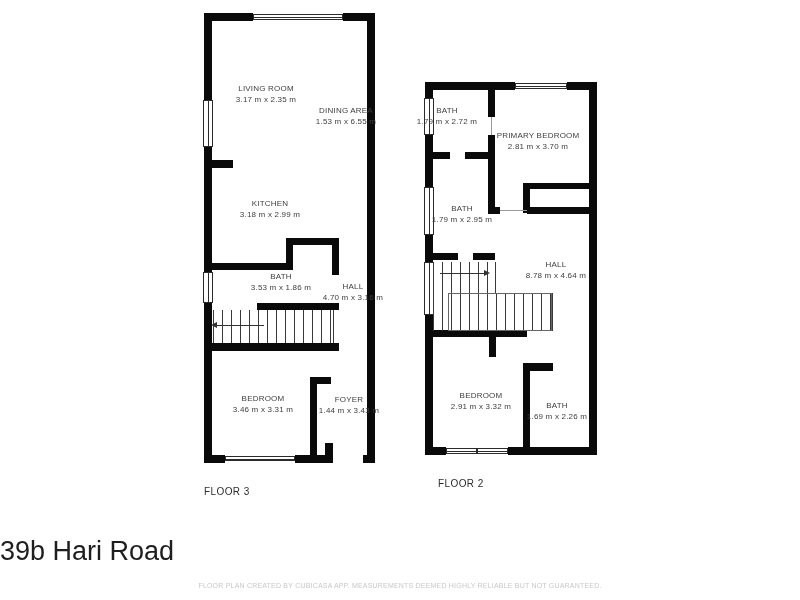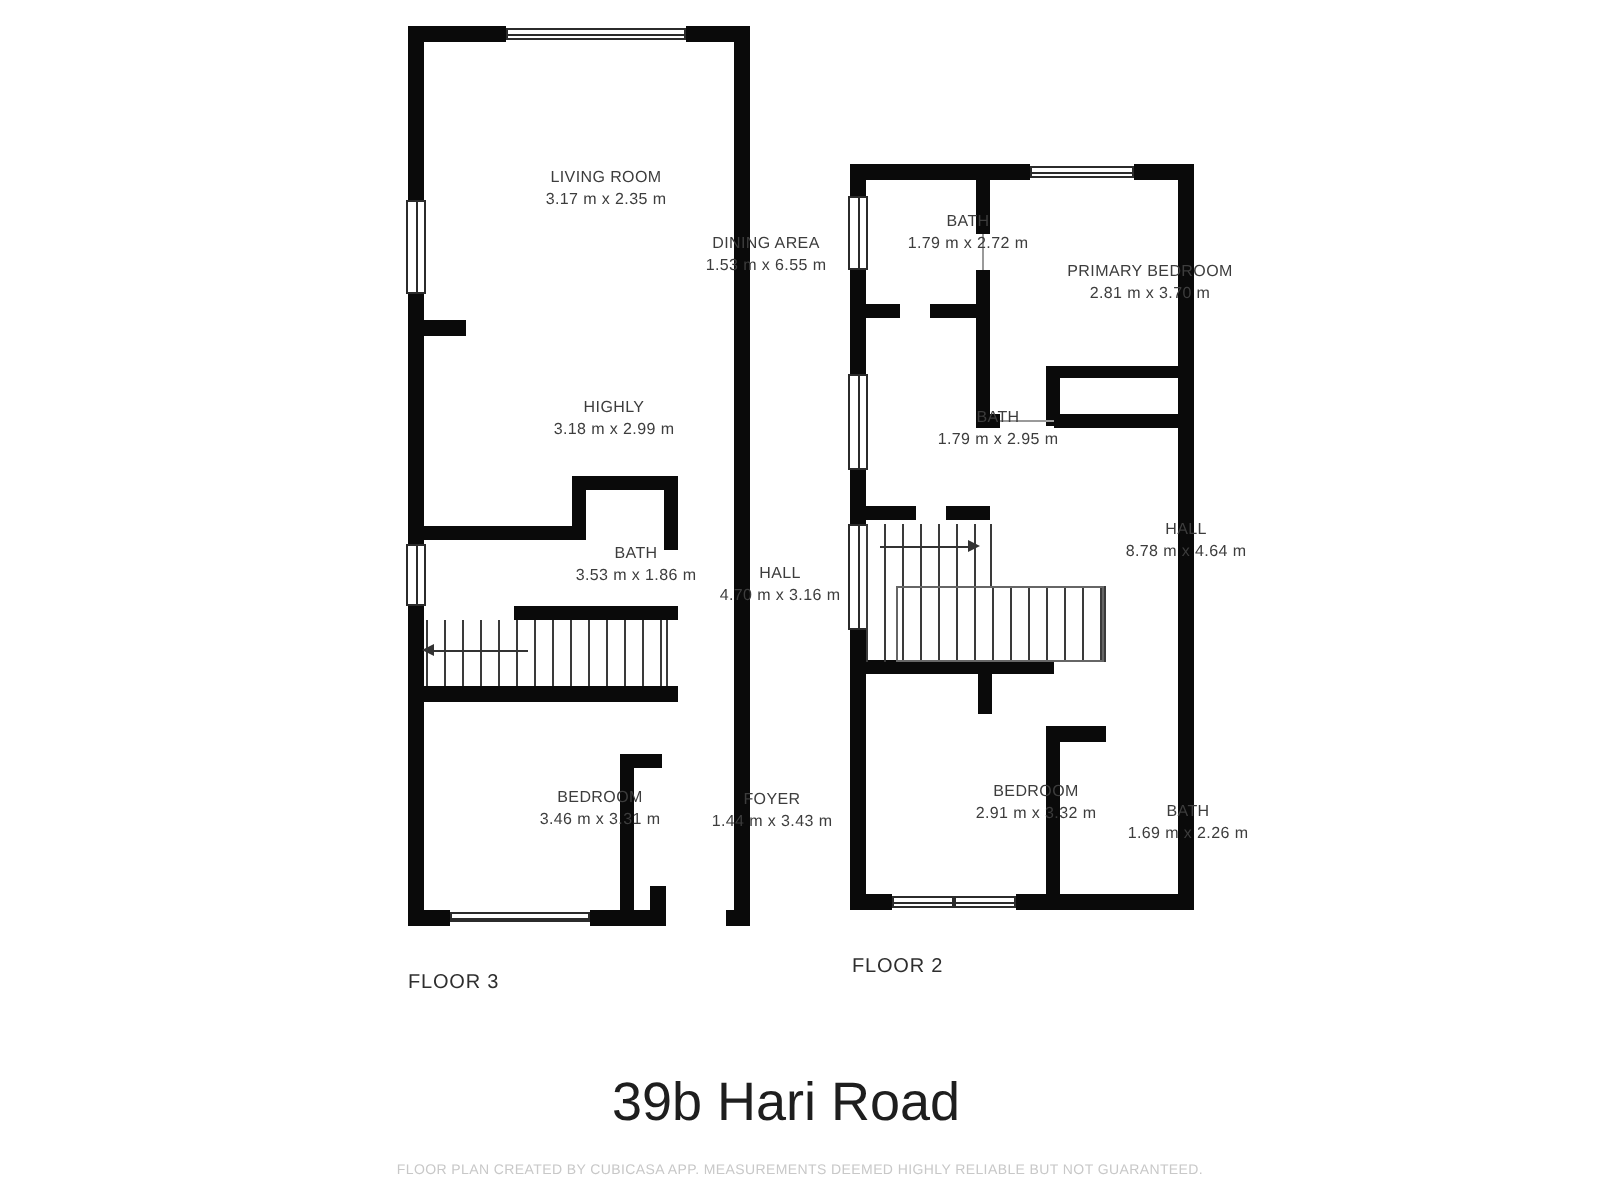--- a/index.html
+++ b/index.html
@@ -10,23 +10,23 @@
   .win-v::after{content:"";position:absolute;left:50%;top:0;bottom:0;width:1px;background:#2b2b2b;}
   .win-h::after{content:"";position:absolute;top:50%;left:0;right:0;height:1px;background:#2b2b2b;}
   .stairs{position:absolute;background-image:repeating-linear-gradient(to right,#3a3a3a 0 1px,transparent 1px 9px);
           border-right:1px solid #3a3a3a;}
   .rail{position:absolute;border:1px solid #666;box-sizing:border-box;}
   .doorline{position:absolute;background:#9a9a9a;}
   .arrowline{position:absolute;background:#333;height:1px;}
   .ah-left{position:absolute;width:0;height:0;border-top:3px solid transparent;border-bottom:3px solid transparent;border-right:6px solid #333;}
   .ah-right{position:absolute;width:0;height:0;border-top:3px solid transparent;border-bottom:3px solid transparent;border-left:6px solid #333;}
   .room-label{position:absolute;transform:translate(-50%,-50%);text-align:center;color:#3d3d3d;
-              font-size:8px;line-height:11px;white-space:nowrap;letter-spacing:0.2px;margin-left:37px;}
+              font-size:8px;line-height:11px;white-space:nowrap;letter-spacing:0.2px;}
   .floor-label{position:absolute;color:#2e2e2e;font-size:10px;letter-spacing:0.4px;}
-  .title{position:absolute;left:0;right:14px;text-align:center;color:#1e1e1e;font-size:27px;}
+  .title{position:absolute;left:0;right:14px;text-align:left;color:#1e1e1e;font-size:27px;}
   .footer{position:absolute;left:0;right:0;text-align:center;color:#c8c8c8;font-size:7px;letter-spacing:0.2px;}
 </style>
 </head>
 <body>
 
 <div class="page">
 
   <div>
 
     <div class="wall" style="left:204px;top:13px;width:49px;height:8px"></div>
@@ -53,26 +53,26 @@
     <div class="wall" style="left:325px;top:443px;width:8px;height:20px"></div>
 
     <div class="stairs" style="left:213px;top:310px;width:120px;height:33px"></div>
     <div class="arrowline" style="left:216px;top:325px;width:48px"></div>
     <div class="ah-left" style="left:211px;top:322px"></div>
 
     <div class="room-label" style="left:266px;top:94px">
       <div>LIVING ROOM</div>
       <div>3.17 m x 2.35 m</div>
     </div>
-    <div class="room-label" style="left:346px;top:127px">
+    <div class="room-label" style="left:346px;top:116px">
       <div>DINING AREA</div>
       <div>1.53 m x 6.55 m</div>
     </div>
     <div class="room-label" style="left:270px;top:209px">
-      <div>HIGHLY</div>
+      <div>KITCHEN</div>
       <div>3.18 m x 2.99 m</div>
     </div>
     <div class="room-label" style="left:281px;top:282px">
       <div>BATH</div>
       <div>3.53 m x 1.86 m</div>
     </div>
     <div class="room-label" style="left:353px;top:292px">
       <div>HALL</div>
       <div>4.70 m x 3.16 m</div>
     </div>
@@ -142,19 +142,19 @@
       <div>8.78 m x 4.64 m</div>
     </div>
     <div class="room-label" style="left:481px;top:401px">
       <div>BEDROOM</div>
       <div>2.91 m x 3.32 m</div>
     </div>
     <div class="room-label" style="left:557px;top:411px">
       <div>BATH</div>
       <div>1.69 m x 2.26 m</div>
     </div>
-    <div class="floor-label" style="left:426px;top:478px">FLOOR 2</div>
+    <div class="floor-label" style="left:438px;top:478px">FLOOR 2</div>
   </div>
 
   <div class="title" style="top:536px">39b Hari Road</div>
   <div class="footer" style="top:582px">FLOOR PLAN CREATED BY CUBICASA APP. MEASUREMENTS DEEMED HIGHLY RELIABLE BUT NOT GUARANTEED.</div>
 
 </div>
 
 </body></html>

